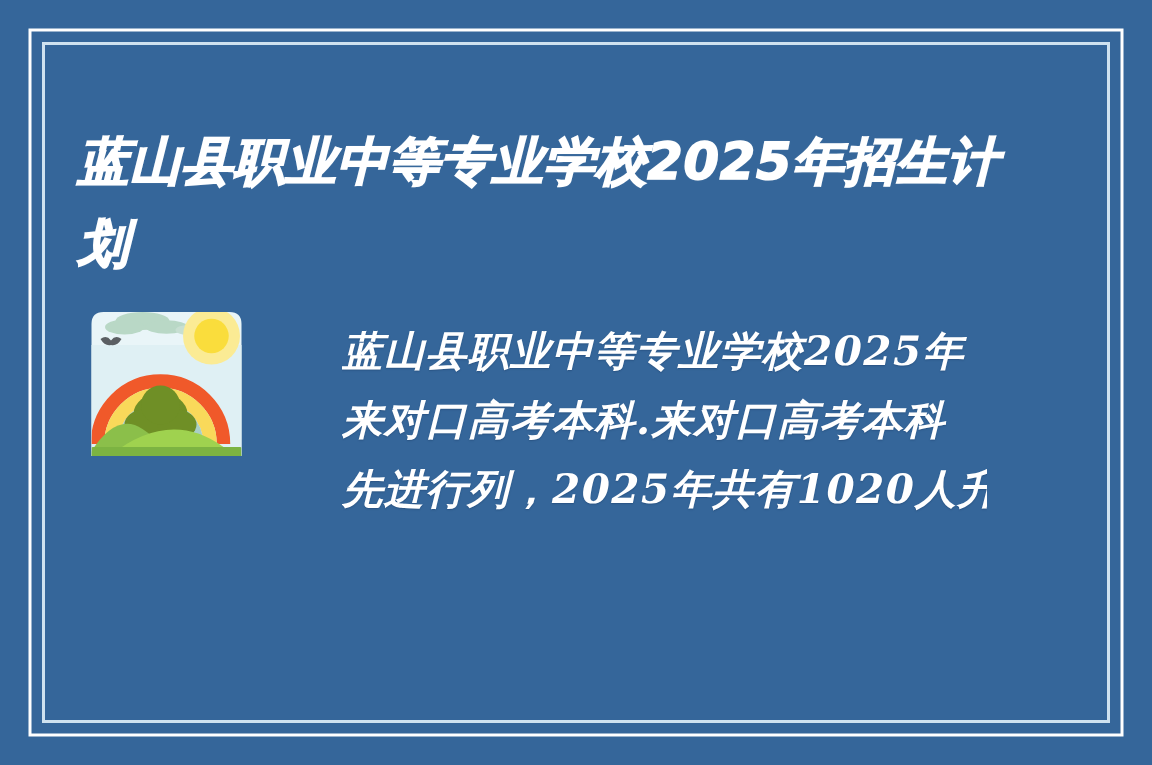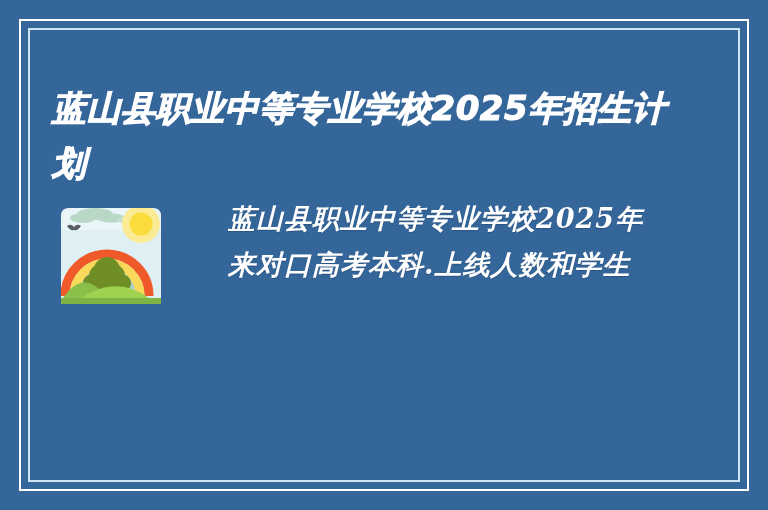--- a/index.html
+++ b/index.html
@@ -75,21 +75,21 @@
   .illustration svg {
     display: block;
     width: 112px;
     height: 112px;
   }
 
   
   .bodycopy {
     position: absolute;
     left: 228px;
-    top: 196px;
+    top: 212px;
     width: 430px;
     color: #ffffff;
     font-size: 27px;
     line-height: 46px;
     font-weight: 600;
     font-style: italic;
     letter-spacing: 1px;
     font-family: "DejaVu Serif", "Liberation Serif", serif;
     text-shadow: 0 1px 1px rgba(20,50,90,0.35);
   }
@@ -159,16 +159,17 @@
           <path d="M18,104 Q58,72 94,98 L108,104 Z" fill="#9fd24f"></path>
         </g>
 
         <rect x="4" y="98" width="104" height="7" rx="3" fill="#7cb342"></rect>
       </g>
     </svg>
   </div>
 
   <div class="bodycopy">
     <span class="line">蓝山县职业中等专业学校2025年</span>
-    <span class="line">来对口高考本科.上线人数和学生</span>
+    <span class="line">来对口高考本科.来对口高考本科</span>
+    <span class="line">先进行列，2025年共有1020人升</span>
   </div>
 
 </div>
 
 </body></html>

